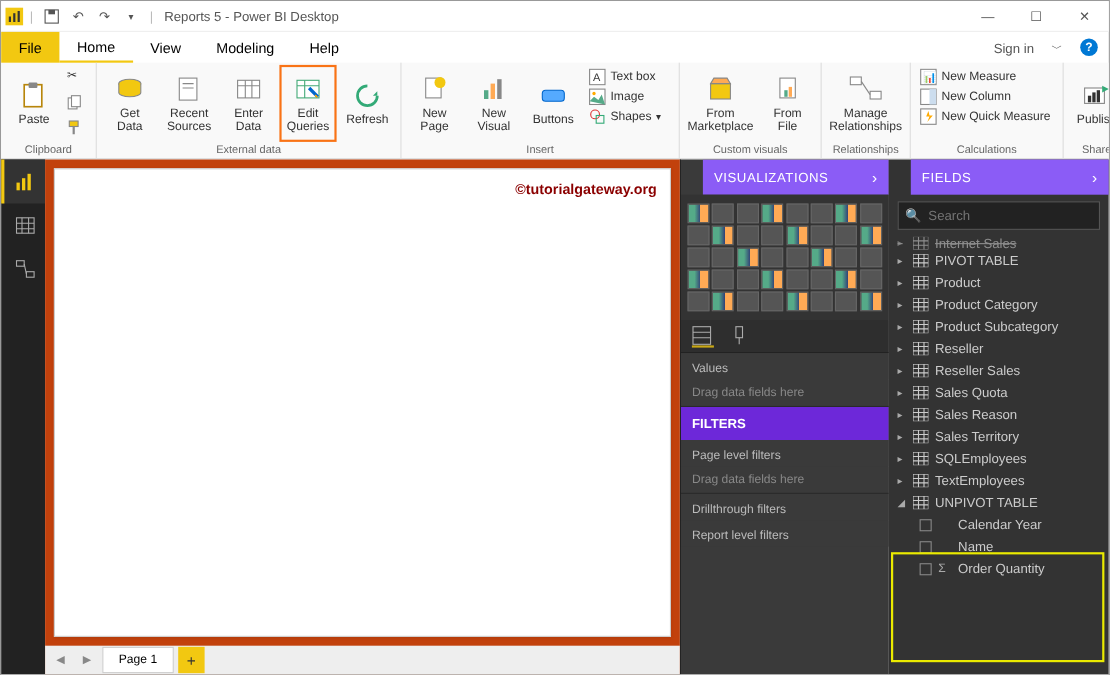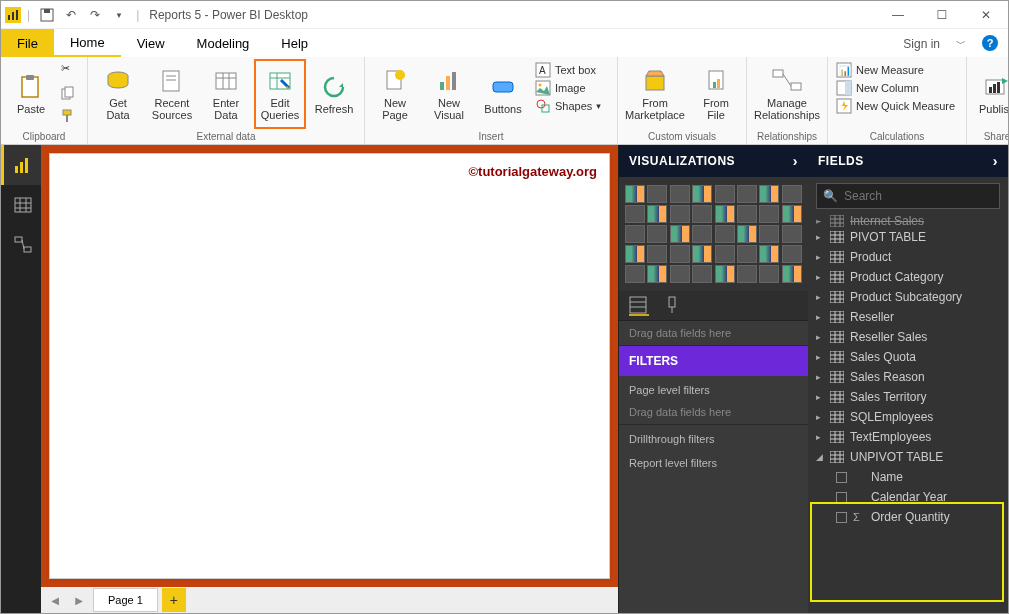--- a/index.html
+++ b/index.html
@@ -38,21 +38,21 @@
 .leftbar .navbtn { height: 40px; display: flex; align-items: center; justify-content: center; cursor: pointer; border-left: 3px solid transparent; }
 .leftbar .navbtn.active { border-left: 3px solid #f2c811; background: #333; }
 .canvas-area { flex: 1; display: flex; flex-direction: column; background: #c2410c; position: relative; }
 .canvas-page { flex: 1; margin: 8px; background: #fff; border: 1px solid #ccc; position: relative; box-shadow: 0 1px 3px rgba(0,0,0,0.1); }
 .watermark { position: absolute; top: 10px; right: 12px; color: #8b0000; font-weight: bold; font-size: 13px; }
 .page-tabs { height: 26px; background: #eee; display: flex; align-items: center; padding: 0 4px; gap: 4px; }
 .page-tabs .tab-nav { width: 20px; height: 20px; display: flex; align-items: center; justify-content: center; color: #888; cursor: pointer; font-size: 10px; }
 .page-tabs .ptab { padding: 0 14px; height: 24px; display: flex; align-items: center; background: #fff; border: 1px solid #ccc; font-size: 11px; cursor: pointer; }
 .page-tabs .addtab { width: 24px; height: 24px; display: flex; align-items: center; justify-content: center; background: #f2c811; color: #333; font-size: 14px; cursor: pointer; }
 .side-panel { width: 190px; background: #3a3a3a; color: #ccc; display: flex; flex-direction: column; border-left: 1px solid #222; overflow: hidden; }
-.panel-header { height: 32px; background: #0f172a; display: flex; align-items: center; justify-content: space-between; padding: 0 10px; font-size: 12px; font-weight: bold; letter-spacing: 0.5px; color: #fff; }
+.panel-header { height: 32px; background: #8b5cf6; display: flex; align-items: center; justify-content: space-between; padding: 0 10px; font-size: 12px; font-weight: normal; letter-spacing: 0.5px; color: #fff; margin-left: 20px; }
 .panel-header .chev { font-size: 14px; cursor: pointer; }
 .viz-gallery { background: #333; padding: 8px 6px; display: grid; grid-template-columns: repeat(8, 1fr); gap: 2px; }
 .viz-gallery .viz { width: 20px; height: 18px; background: #555; border: 1px solid #666; cursor: pointer; }
 .viz-gallery .viz.c1 { background: linear-gradient(90deg,#5a8 30%,#5a8 30%,#347 60%,#fa5 60%); }
 .format-bar { background: #2e2e2e; height: 30px; display: flex; align-items: center; gap: 14px; padding: 0 10px; border-bottom: 1px solid #222; }
 .format-bar .fmtbtn { width: 20px; height: 20px; cursor: pointer; opacity: 0.8; }
 .format-bar .fmtbtn.active { border-bottom: 2px solid #f2c811; padding-bottom: 2px; }
 .section-label { font-size: 11px; color: #bbb; padding: 8px 10px 4px; background: #3a3a3a; }
 .dropzone { font-size: 11px; color: #888; padding: 6px 10px; background: #3a3a3a; border-bottom: 1px solid #2a2a2a; }
 .filters-header { height: 30px; background: #6d28d9; display: flex; align-items: center; padding: 0 10px; font-size: 12px; font-weight: bold; color: #fff; }
@@ -454,20 +454,21 @@
             <line x1="1" y1="11" x2="17" y2="11" stroke="#ccc"></line>
           </svg>
         </div>
       <div class="fmtbtn">
           <svg width="18" height="18">
             <rect x="6" y="1" width="6" height="10" fill="none" stroke="#ccc"></rect>
             <line x1="9" y1="11" x2="9" y2="17" stroke="#ccc"></line>
           </svg>
         </div>
     </div>
+    <div class="section-label">Values</div>
     <div class="dropzone">Drag data fields here</div>
     <div class="filters-header">FILTERS</div>
     <div class="section-label">Page level filters</div>
     <div class="dropzone">Drag data fields here</div>
     <div class="section-label">Drillthrough filters</div>
     <div class="section-label">Report level filters</div>
   </div>
 
   <div class="fields-panel">
     <div class="panel-header">
@@ -618,26 +619,26 @@
             <line x1="0" y1="4" x2="14" y2="4" stroke="#ccc"></line>
             <line x1="0" y1="8" x2="14" y2="8" stroke="#ccc"></line>
             <line x1="5" y1="0" x2="5" y2="12" stroke="#ccc"></line>
             <line x1="10" y1="0" x2="10" y2="12" stroke="#ccc"></line>
           </svg>
           <span>UNPIVOT TABLE</span>
         </div>
         <div class="fld col">
           <span class="cb"></span>
           <span class="sig"></span>
-          <span>Name</span>
+          <span>Calendar Year</span>
         </div>
         <div class="fld col">
           <span class="cb"></span>
           <span class="sig"></span>
-          <span>Calendar Year</span>
+          <span>Name</span>
         </div>
         <div class="fld col">
           <span class="cb"></span>
           <span class="sig">Σ</span>
           <span>Order Quantity</span>
         </div>
       </div>
     <div class="hl-box" style="left:2px; top:357px; width:194px; height:100px;"></div>
   </div>
 </div>

